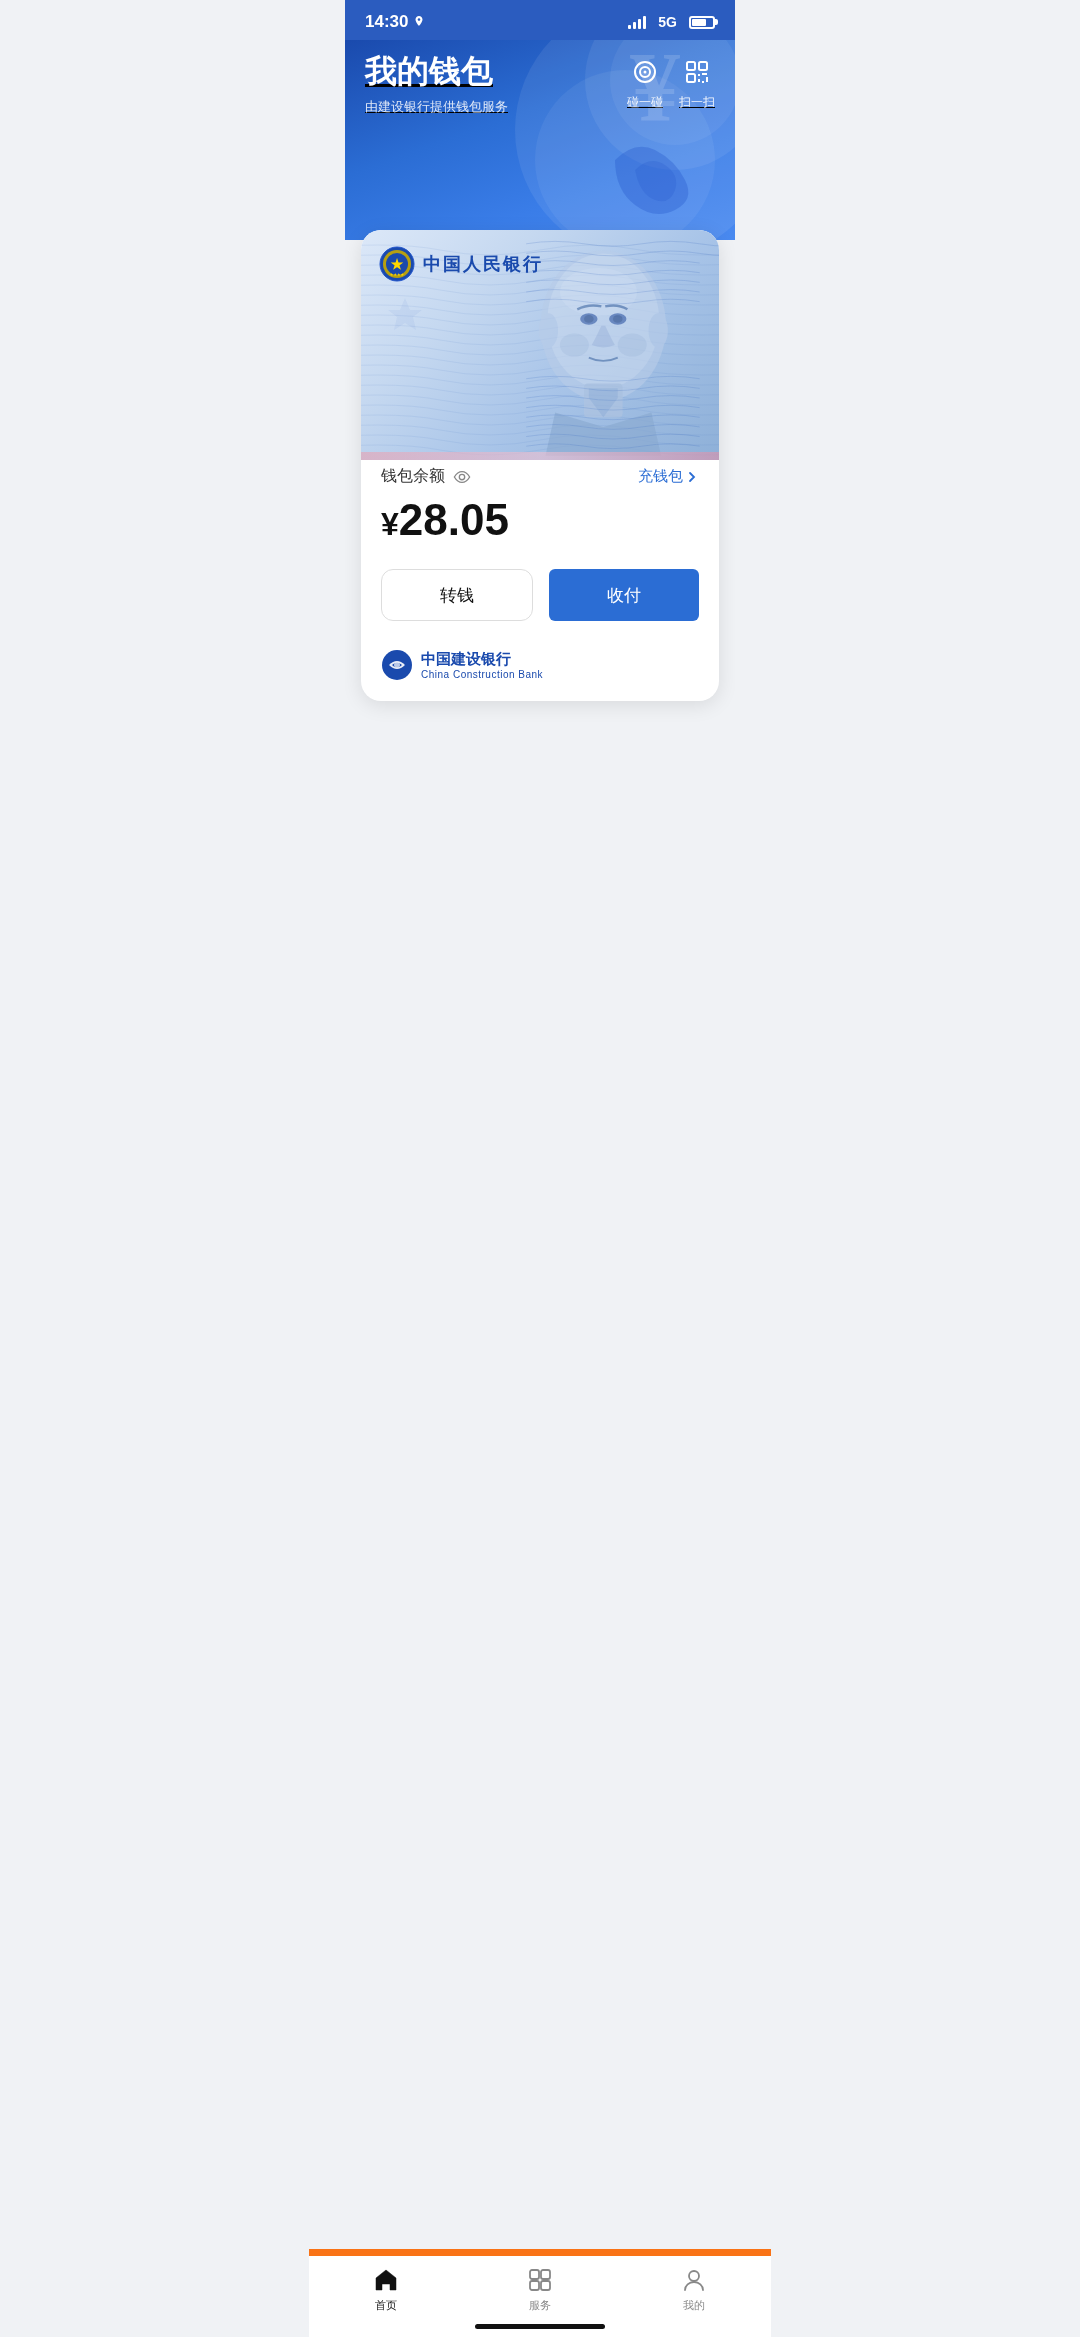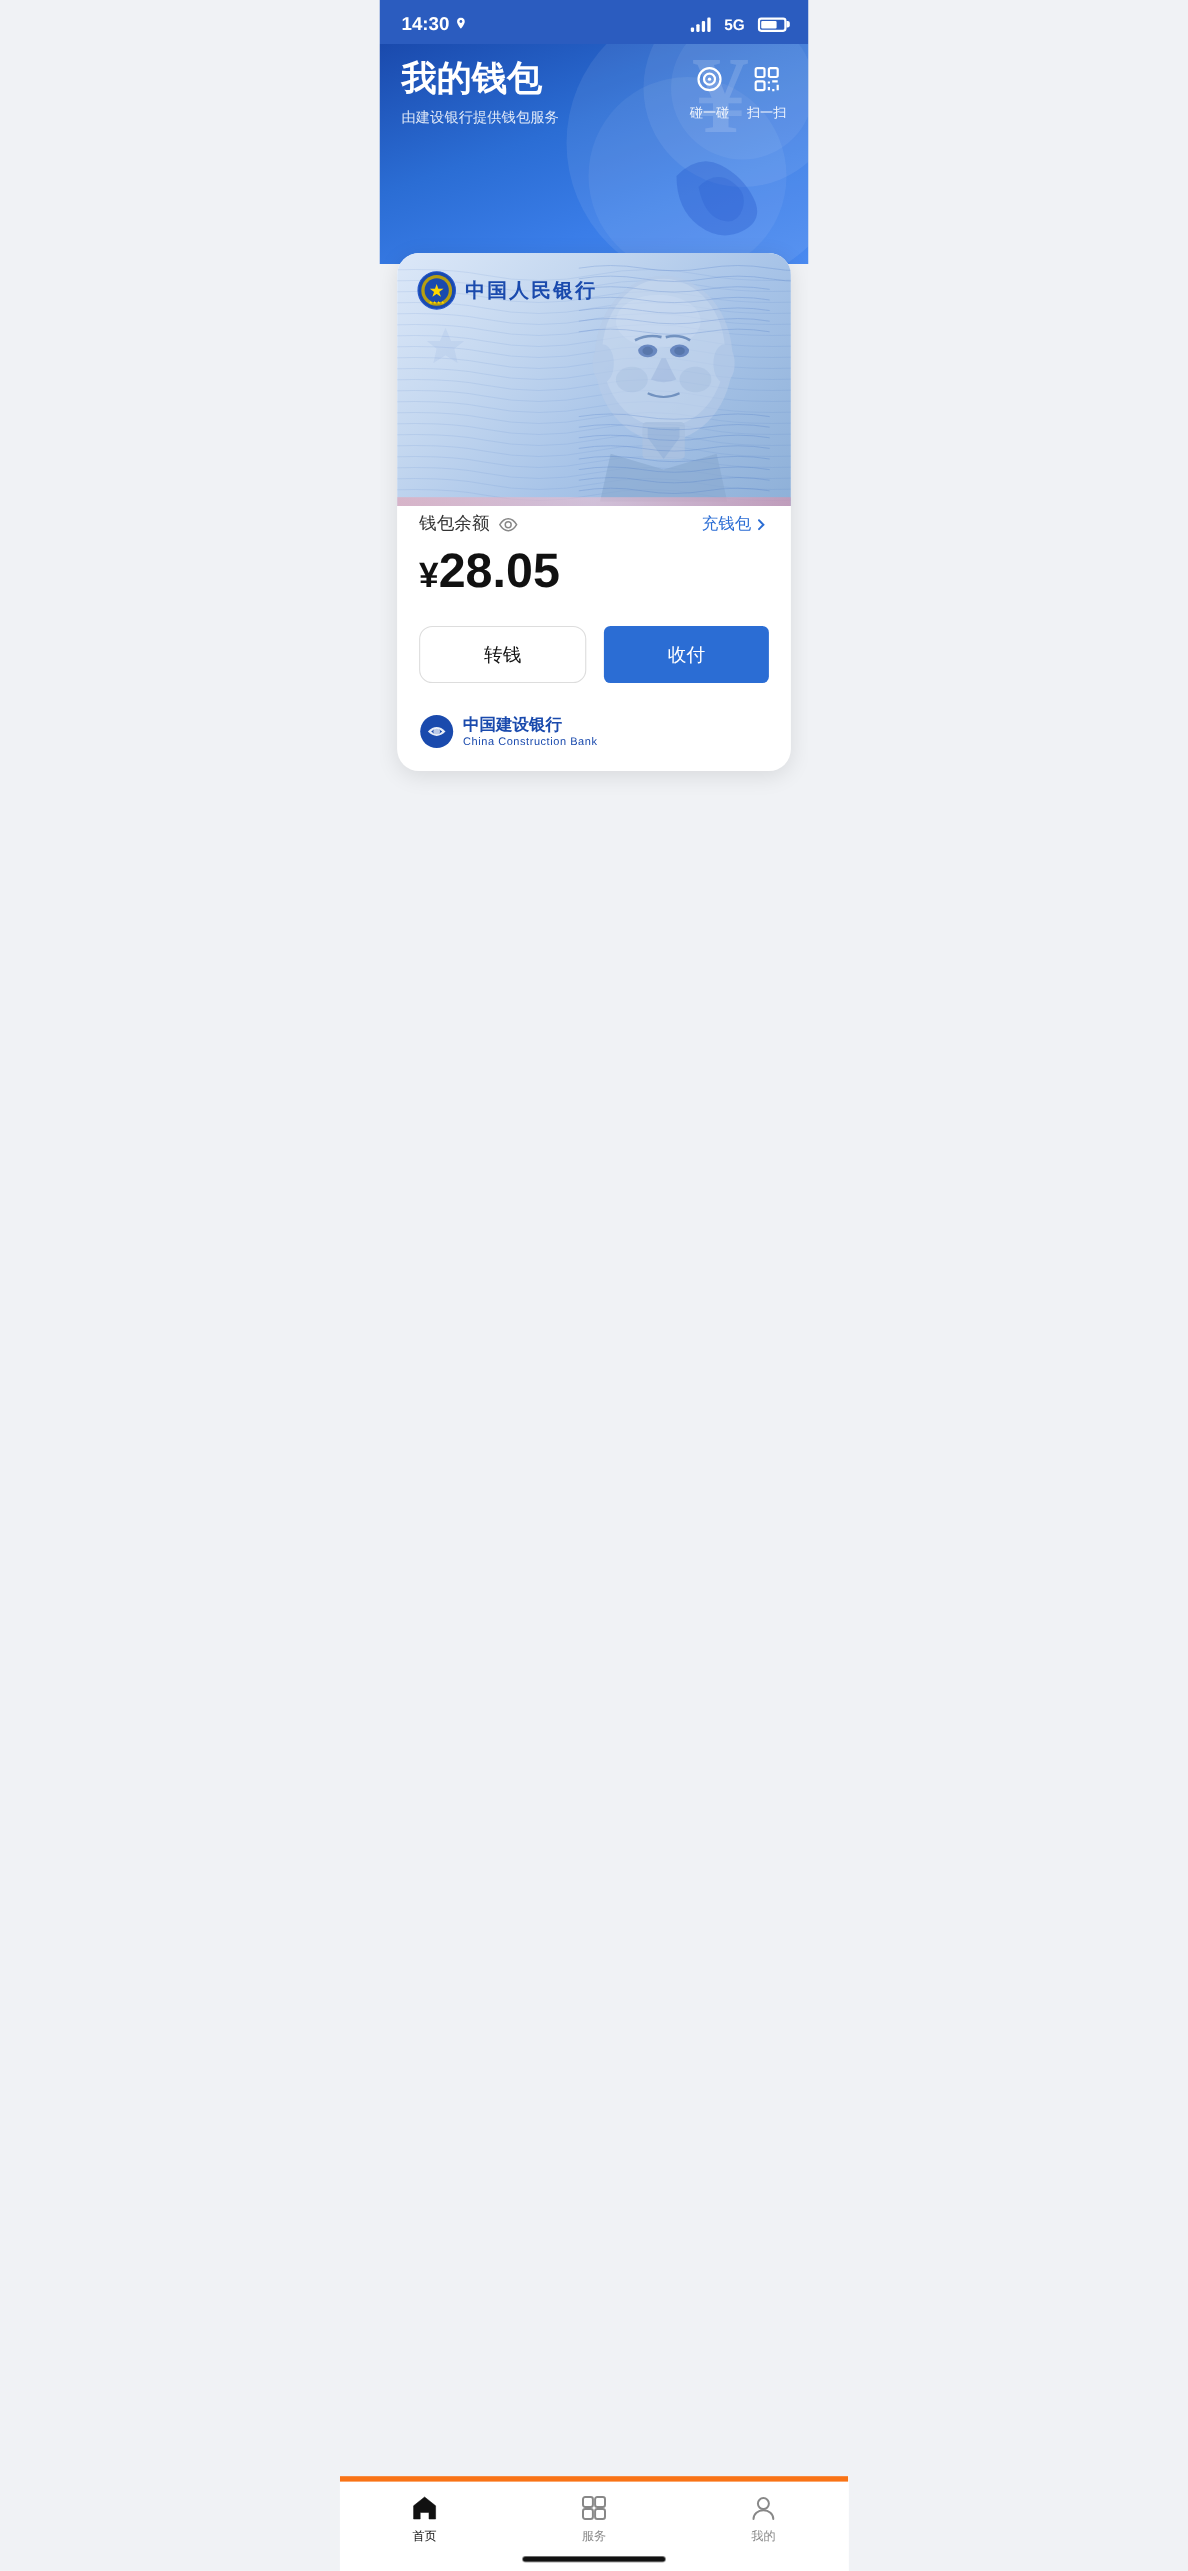--- a/index.html
+++ b/index.html
@@ -111,20 +111,21 @@
       width: 180px;
       height: 180px;
       border-radius: 50%;
       background: rgba(255,255,255,0.06);
     }
 
     .header-title-row {
       display: flex;
       justify-content: flex-end;
       align-items: flex-start;
+      text-decoration: underline;
     }
 
     .header-left {
       flex: 1;
     }
 
     .page-title {
       color: white;
       font-size: 32px;
       font-weight: 700;
@@ -348,21 +349,21 @@
     }
 
     
     .bottom-nav {
       position: fixed;
       bottom: 0;
       left: 50%;
       transform: translateX(-50%);
       width: 462px;
       background: white;
-      border-top: 5px solid #f97316;
+      border-top: 7px solid #f97316;
       display: flex;
       justify-content: center;
       padding: 10px 0 24px;
     }
 
     .nav-item {
       display: flex;
       flex-direction: column;
       align-items: center;
       gap: 4px;

